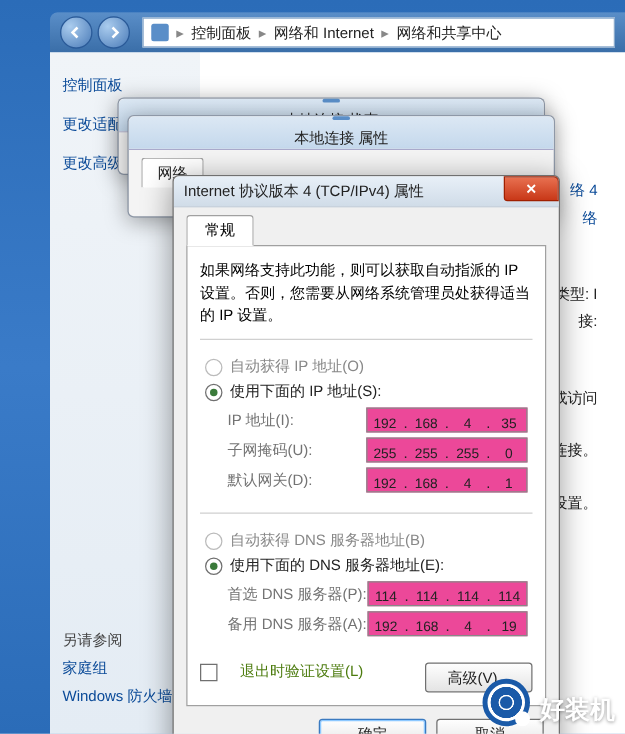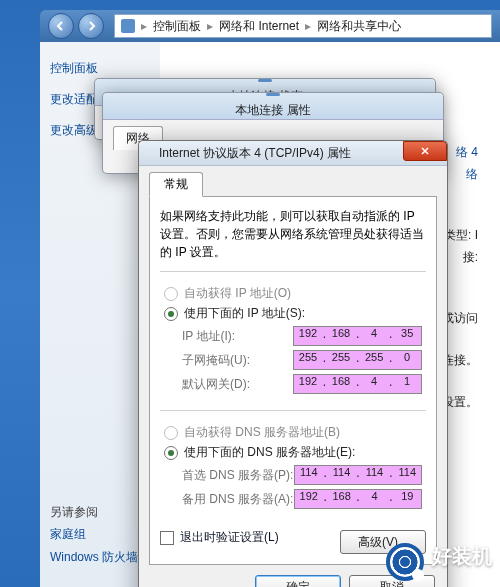--- a/index.html
+++ b/index.html
@@ -158,21 +158,21 @@
     border-radius: 5px;
     box-shadow: 0 4px 24px rgba(0,0,0,0.4);
     z-index: 100;
     font-size: 12px;
   }
   .dlg-title {
     height: 24px;
     background: linear-gradient(180deg, #e8f0f8 0%, #d0dce8 100%);
     display: flex;
     align-items: center;
-    padding: 0 0 0 20px;
+    padding: 0 0 0 8px;
     gap: 22px;
     border-radius: 5px 5px 0 0;
     border-bottom: 1px solid #b0c0d0;
     color: #222;
   }
   .dlg-title-text { flex: 1; white-space: nowrap; overflow: hidden; }
   .close-btn {
     width: 42px;
     height: 18px;
     background: linear-gradient(180deg, #e87050 0%, #c83818 100%);
@@ -250,40 +250,40 @@
   }
   .field-row label {
     width: 104px;
     color: #737373;
     white-space: nowrap;
   }
   .ip-input {
     width: 128px;
     height: 18px;
     border: 1px solid #888;
-    background: #f0abfc;
-    display: flex;
-    align-items: flex-start;
+    background: #ec4899;
+    display: flex;
+    align-items: flex-end;
   }
   .ip-input .oct {
     flex: 1;
     text-align: center;
     font-size: 11px;
     color: #222;
   }
   .ip-input .dot-sep {
     color: #222;
     padding: 0 1px;
   }
   .check-row {
     display: flex;
     align-items: center;
-    gap: 6px;
+    gap: 18px;
     margin-top: 10px;
-    color: #0f172a;
+    color: #4d7c0f;
   }
   .checkbox {
     width: 12px; height: 12px;
     border: 1px solid #707070;
     background: #fff;
     flex-shrink: 0;
   }
   .adv-row {
     display: flex;
     justify-content: flex-end;
@@ -313,21 +313,21 @@
     gap: 8px;
     padding: 10px 2px 2px 0;
   }
 
   
   .watermark {
     position: absolute;
     right: 8px;
     bottom: 6px;
     display: flex;
-    align-items: flex-start;
+    align-items: flex-end;
     gap: 8px;
     color: #fff;
     font-weight: bold;
     font-size: 20px;
     z-index: 9999;
     text-shadow: 0 1px 3px rgba(0,0,0,0.4);
   }
   .wm-eye {
     width: 30px; height: 30px;
     border-radius: 50%;

